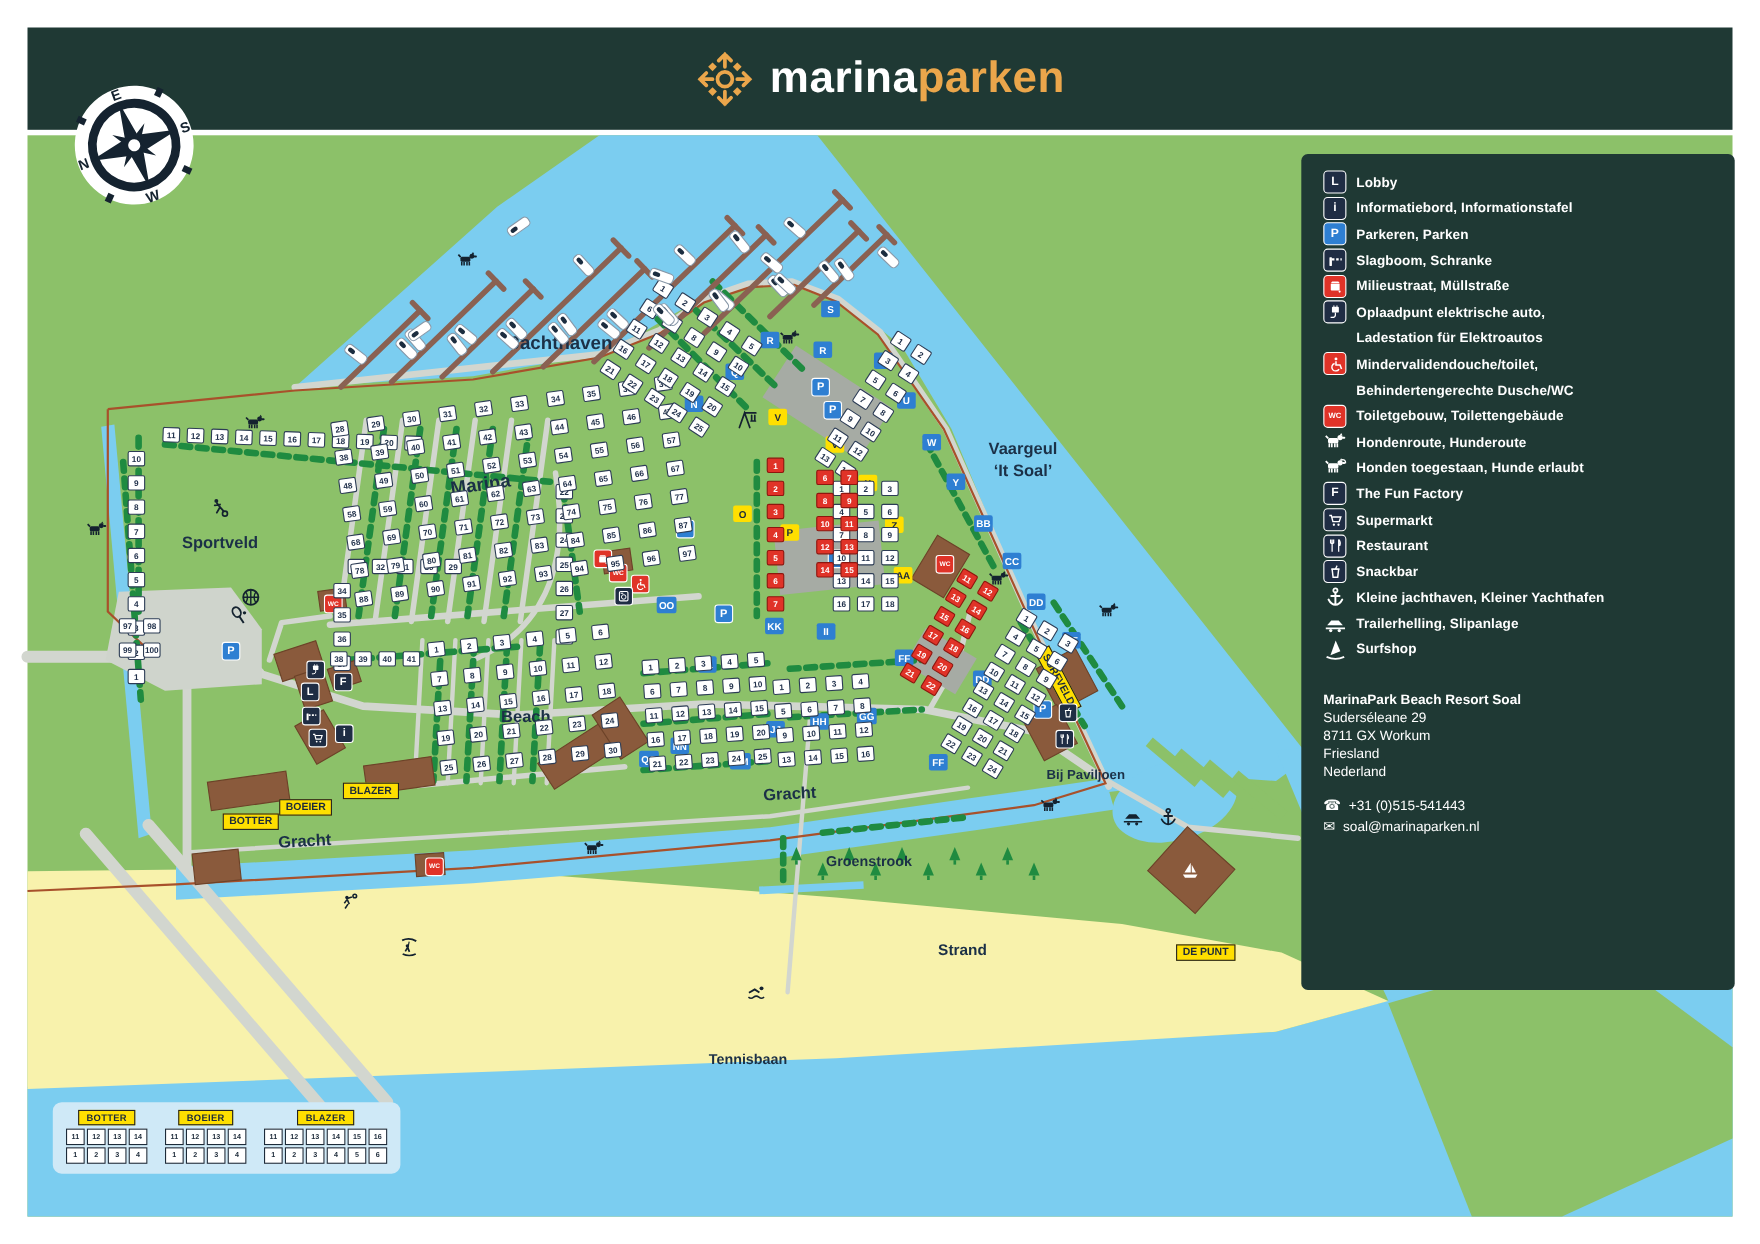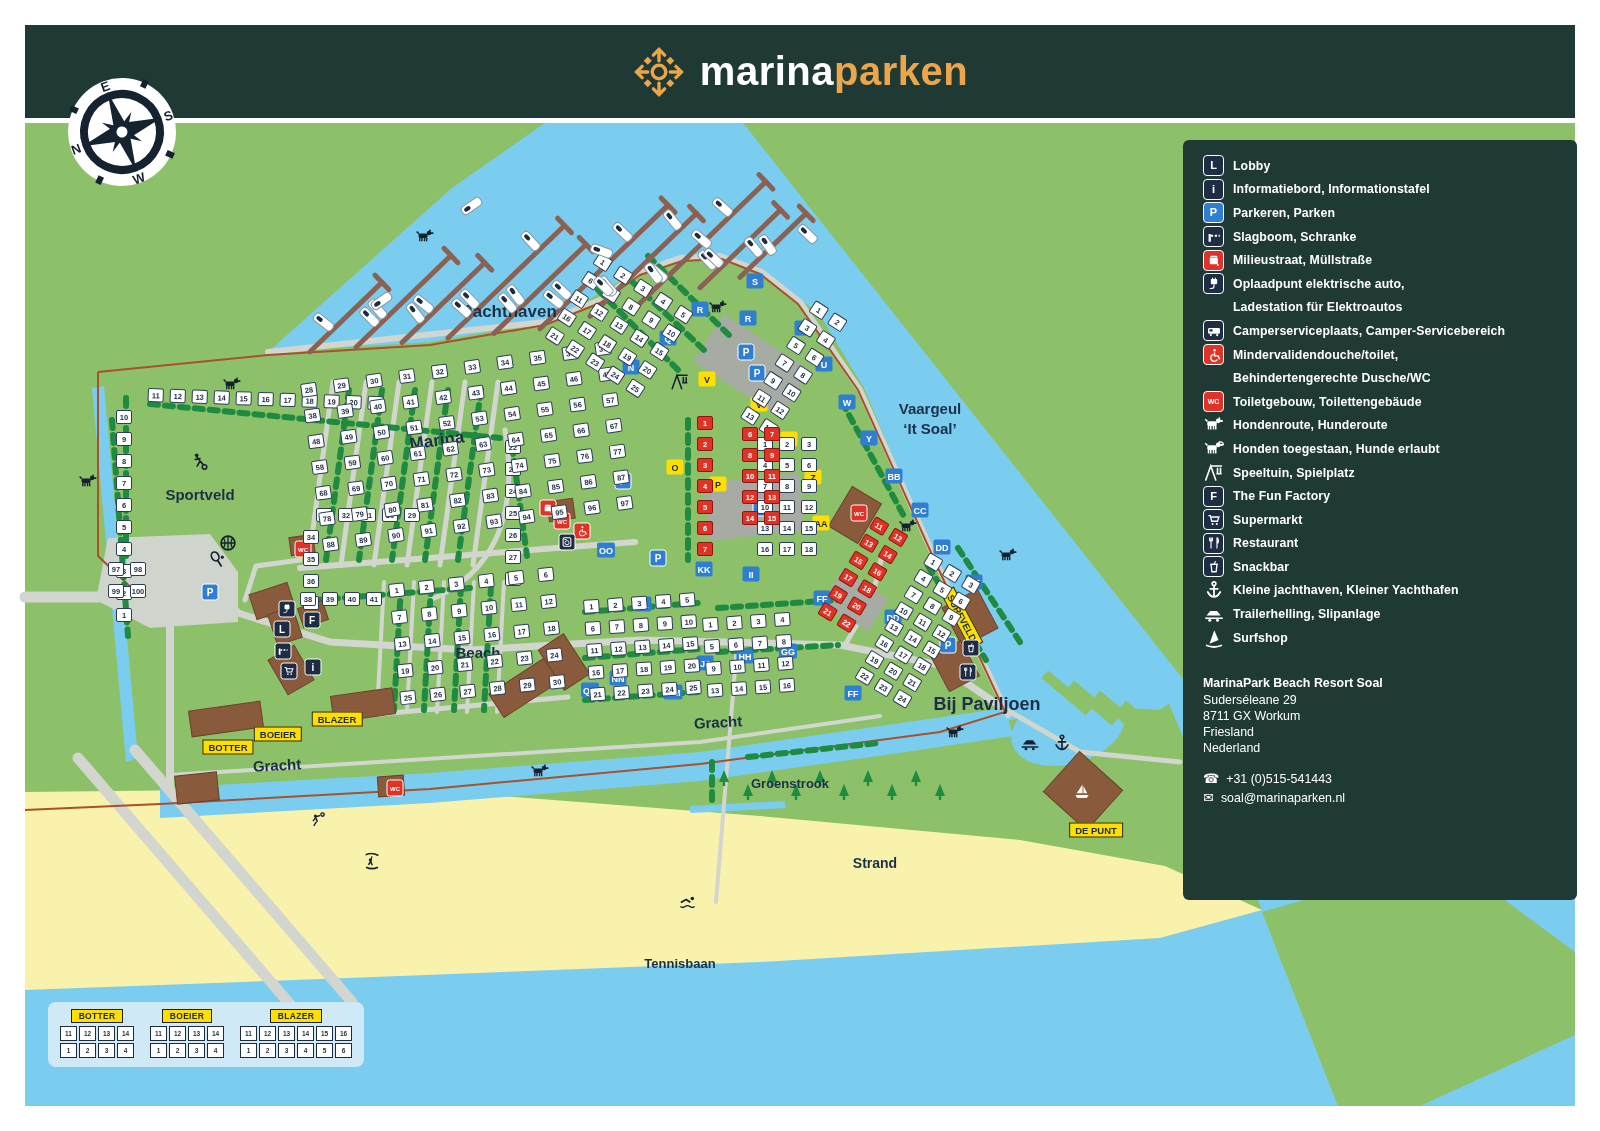--- a/index.html
+++ b/index.html
@@ -285,25 +285,25 @@
       <div class="map-label" style="left: 437px; top: 441px; font-size: 17px; transform: translate(-50%, -50%) rotate(-8deg);">Marina</div>
       <div class="map-label" style="left: 200px; top: 494px; font-size: 15px;">Sportveld</div>
       <div class="map-label" style="left: 478px; top: 652px; font-size: 15px;">Beach</div>
       <div class="map-label" style="left: 718px; top: 722px; font-size: 15px; transform: translate(-50%, -50%) rotate(-3deg);">Gracht</div>
       <div class="map-label" style="left: 277px; top: 765px; font-size: 15px; transform: translate(-50%, -50%) rotate(-3deg);">Gracht</div>
       <div class="map-label" style="left: 790px; top: 783px; font-size: 13px;">Groenstrook</div>
       <div class="map-label" style="left: 875px; top: 863px; font-size: 14px;">Strand</div>
       <div class="map-label" style="left: 680px; top: 963px; font-size: 13px;">Tennisbaan</div>
       <div class="map-label" style="left: 930px; top: 408px; font-size: 15px;">Vaargeul</div>
       <div class="map-label" style="left: 930px; top: 428px; font-size: 15px;">‘It Soal’</div>
-      <div class="map-label" style="left: 987px; top: 704px; font-size: 18px;">Bij Paviljoen</div>
+      <div class="map-label" style="left: 987px; top: 704px; font-size: 12px;">Bij Paviljoen</div>
       <div class="ytag" style="left: 228px; top: 747px;">BOTTER</div>
       <div class="ytag" style="left: 278px; top: 734px;">BOEIER</div>
       <div class="ytag" style="left: 337px; top: 719px;">BLAZER</div>
-      <div class="ytag" style="left: 1096px; top: 830px;">DE PUNT</div>
+      <div class="ytag" style="left: 1096px; top: 866px;">DE PUNT</div>
       <div class="ytag" style="left: 962px; top: 618px; transform: translate(-50%, -50%) rotate(62deg);">SURFVELD</div>
       <div class="badge" style="left: 631px; top: 367px;">N</div>
       <div class="badge" style="left: 668px; top: 338px;">Q</div>
       <div class="badge" style="left: 700px; top: 309px;">R</div>
       <div class="badge" style="left: 755px; top: 281px;">S</div>
       <div class="badge" style="left: 748px; top: 318px;">R</div>
       <div class="badge" style="left: 803px; top: 328px;">T</div>
       <div class="badge" style="left: 824px; top: 364px;">U</div>
       <div class="badge" style="left: 847px; top: 402px;">W</div>
       <div class="badge" style="left: 869px; top: 438px;">Y</div>
@@ -1051,33 +1051,20 @@
             </div>
           </div>
           <span class="lg-tx">Oplaadpunt elektrische auto,</span>
         </div>
         <div class="lg-row">
           <div class="lg-ic"></div>
           <span class="lg-tx">Ladestation für Elektroautos</span>
         </div>
         <div class="lg-row">
           <div class="lg-ic">
-            <div class="lgi navy">
-              <svg viewBox="0 0 16 16" width="14" height="14">
-                <rect x="1.2" y="4.6" width="13.6" height="6.6" rx="1.4" fill="currentColor"></rect>
-                <rect x="2.8" y="6" width="3.6" height="2.6" rx="0.5" fill="#1f2d44"></rect>
-                <circle cx="4.4" cy="12.6" r="1.3" fill="currentColor"></circle>
-                <circle cx="11.6" cy="12.6" r="1.3" fill="currentColor"></circle>
-              </svg>
-            </div>
-          </div>
-          <span class="lg-tx">Camperserviceplaats, Camper-Servicebereich</span>
-        </div>
-        <div class="lg-row">
-          <div class="lg-ic">
             <div class="lgi red">
               <svg viewBox="0 0 16 16" width="14" height="14">
                 <circle cx="8.6" cy="2.6" r="1.5" fill="currentColor"></circle>
                 <path d="M8.6,5 v4 h4.2 l1.6,4" stroke="currentColor" stroke-width="1.6" fill="none"></path>
                 <path d="M7.2,7.4 a4,4 0 1 0 4.6,5.8" stroke="currentColor" stroke-width="1.5" fill="none"></path>
               </svg>
             </div>
           </div>
           <span class="lg-tx">Mindervalidendouche/toilet,</span>
         </div>
@@ -1119,30 +1106,20 @@
                 <path d="M11.2,2.9 l1,-1.6 1,1.8 z" fill="currentColor"></path>
                 <rect x="12.8" y="4" width="2.4" height="1.5" rx="0.7" fill="currentColor"></rect>
                 <path d="M12.4,2.4 q3,-0.6 3.2,2.6" stroke="currentColor" stroke-width="1" fill="none"></path>
               </svg>
             </div>
           </div>
           <span class="lg-tx">Honden toegestaan, Hunde erlaubt</span>
         </div>
         <div class="lg-row">
           <div class="lg-ic">
-            <div class="lg-plain">
-              <svg viewBox="0 0 16 16" width="20" height="20">
-                <path d="M1.4,13.6 L5.4,2.4 L9.4,13.6 M5.4,2.4 H14 M10.8,4.2 v4.4 M13.2,4.2 v4.4 M10.3,8.6 h3.4" stroke="currentColor" stroke-width="1.3" fill="none" stroke-linecap="round"></path>
-              </svg>
-            </div>
-          </div>
-          <span class="lg-tx">Speeltuin, Spielplatz</span>
-        </div>
-        <div class="lg-row">
-          <div class="lg-ic">
             <div class="lgi navy">
               <span class="t">F</span>
             </div>
           </div>
           <span class="lg-tx">The Fun Factory</span>
         </div>
         <div class="lg-row">
           <div class="lg-ic">
             <div class="lgi navy">
               <svg viewBox="0 0 16 16" width="14" height="14">

